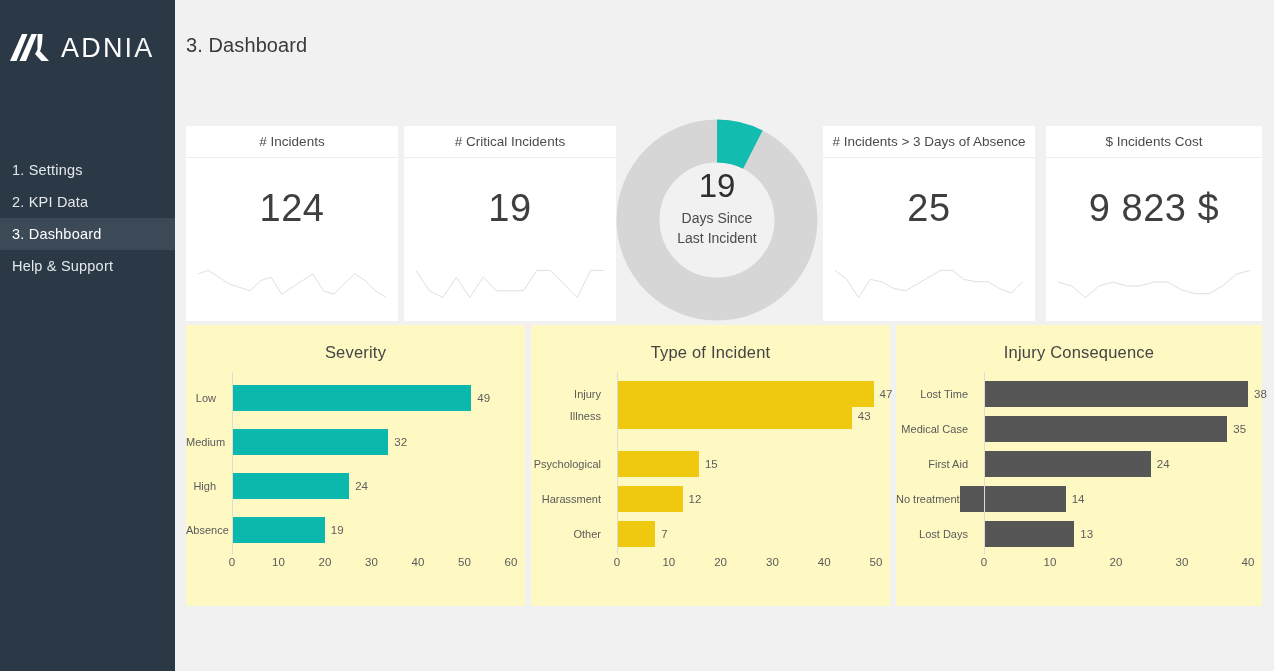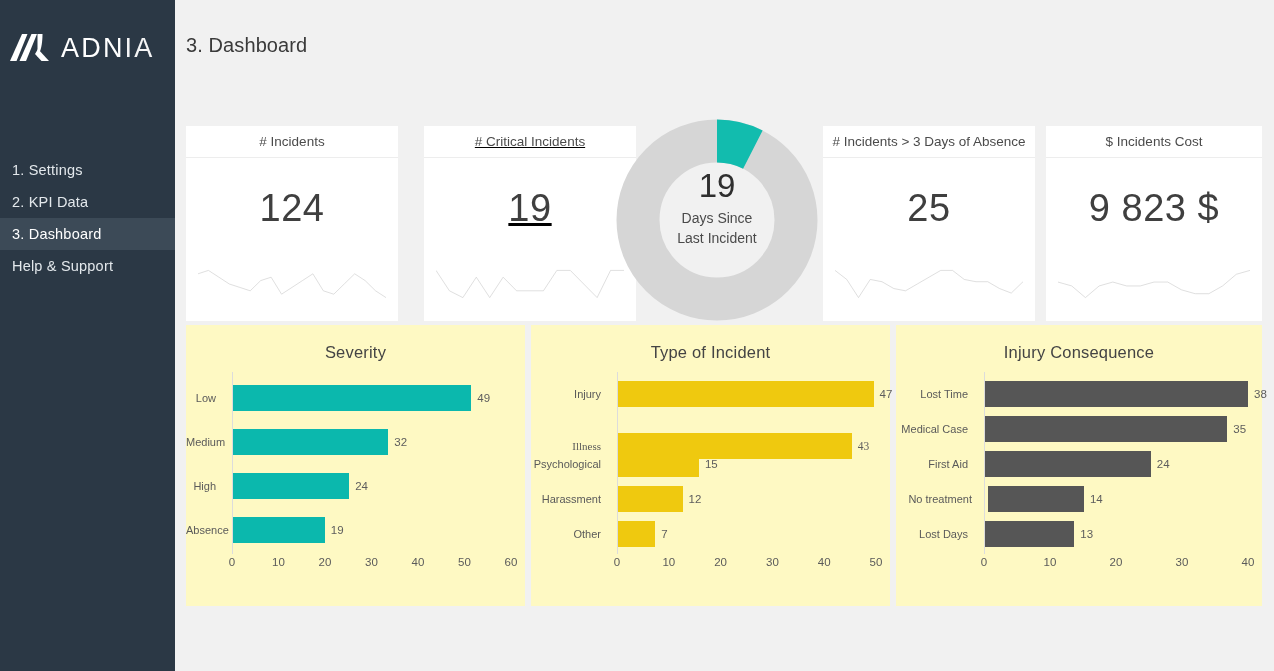--- a/index.html
+++ b/index.html
@@ -57,21 +57,21 @@
   }
   .kpi-card .kpi-value {
     text-align: center; font-size: 38px; color: #3f3f3f;
     font-weight: 300; margin-top: 29px; letter-spacing: .5px;
     white-space: nowrap;
   }
   .kpi-card .spark { position: absolute; left: 12px; right: 12px; bottom: 20px; height: 34px; }
   .kpi-card .spark svg { width: 100%; height: 100%; display: block; }
 
   #kpi-0 { left: 186px; width: 212px; }
-  #kpi-1 { left: 424px; width: 212px; text-decoration: underline; }
+  #kpi-1 { left: 404px; width: 212px; }
   #kpi-2 { left: 823px; width: 212px; }
   #kpi-3 { left: 1046px; width: 216px; }
 
   
   #donut {
     position: absolute; left: 611px; top: 114px;
     width: 212px; height: 212px;
   }
   #donut svg { position: absolute; inset: 0; width: 212px; height: 212px; }
   #donut .donut-center {
@@ -266,21 +266,21 @@
     <div class="chart-title">Type of Incident</div>
     <div class="chart-body">
         <div class="bar-rows">
           <div class="bar-row" style="top:0px;height:35.2px;">
             <div class="bar-label" style="width:86px;">Injury</div>
             <div class="bar-track">
               <div class="bar-fill" style="width:94%;background:#efc90f;"></div>
               <div class="bar-value" style="left:calc(94% + 6px);">47</div>
             </div>
           </div>
-          <div class="bar-row" style="top:52px;height:35.2px;font-family:Liberation Serif, serif;">
+          <div class="bar-row" style="top:22px;height:35.2px;">
             <div class="bar-label" style="width:86px;">Illness</div>
             <div class="bar-track">
               <div class="bar-fill" style="width:86%;background:#efc90f;"></div>
               <div class="bar-value" style="left:calc(86% + 6px);">43</div>
             </div>
           </div>
           <div class="bar-row" style="top:70.4px;height:35.2px;">
             <div class="bar-label" style="width:86px;">Psychological</div>
             <div class="bar-track">
               <div class="bar-fill" style="width:30%;background:#efc90f;"></div>
@@ -335,21 +335,21 @@
             </div>
           </div>
           <div class="bar-row" style="top:70.4px;height:35.2px;">
             <div class="bar-label" style="width:88px;">First Aid</div>
             <div class="bar-track">
               <div class="bar-fill" style="width:60%;background:#565656;"></div>
               <div class="bar-value" style="left:calc(60% + 6px);">24</div>
             </div>
           </div>
           <div class="bar-row" style="top:105.60000000000001px;height:35.2px;">
-            <div class="bar-label" style="width:92px;">No treatment</div>
+            <div class="bar-label" style="width:64px;">No treatment</div>
             <div class="bar-track">
               <div class="bar-fill" style="width:35%;background:#565656;"></div>
               <div class="bar-value" style="left:calc(35% + 6px);">14</div>
             </div>
           </div>
           <div class="bar-row" style="top:140.8px;height:35.2px;">
             <div class="bar-label" style="width:88px;">Lost Days</div>
             <div class="bar-track">
               <div class="bar-fill" style="width:32.5%;background:#565656;"></div>
               <div class="bar-value" style="left:calc(32.5% + 6px);">13</div>

